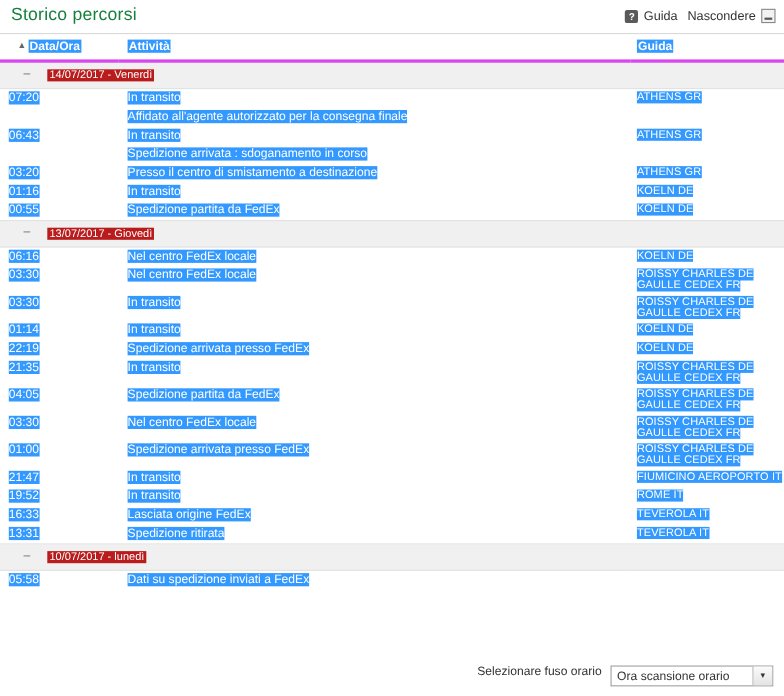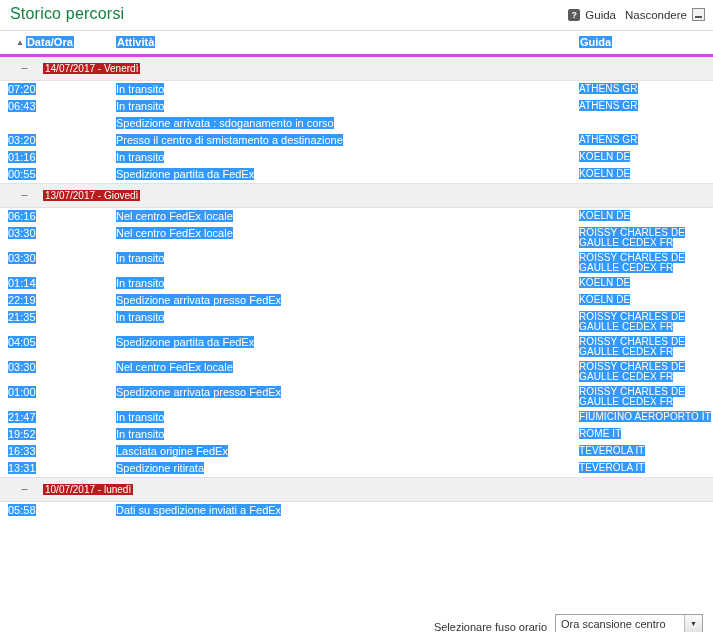--- a/index.html
+++ b/index.html
@@ -167,21 +167,21 @@
   }
 
   
   .footer {
     position: absolute;
     left: 0;
     right: 0;
     bottom: 0;
     height: 28px;
     display: flex;
-    align-items: flex-end;
+    align-items: flex-start;
     justify-content: flex-end;
     padding-right: 10px;
     box-sizing: border-box;
     background: #ffffff;
   }
   .footer-label {
     font-size: 11px;
     color: #333333;
     margin-right: 8px;
   }
@@ -257,20 +257,25 @@
     <tbody id="tbody">
         <tr class="group-row">
           <td colspan="3"><span class="collapse-btn">–</span><span class="group-label">14/07/2017 - Venerdì</span></td>
         </tr>
         <tr>
           <td class="time"><span class="sel">07:20</span></td>
           <td class="act"><span class="sel">In transito</span></td>
           <td class="loc"><span class="sel">ATHENS GR</span></td>
         </tr>
         <tr>
+          <td class="time"></td>
+          <td class="act"><span class="sel">Affidato all'agente autorizzato per la consegna finale</span></td>
+          <td class="loc"></td>
+        </tr>
+        <tr>
           <td class="time"><span class="sel">06:43</span></td>
           <td class="act"><span class="sel">In transito</span></td>
           <td class="loc"><span class="sel">ATHENS GR</span></td>
         </tr>
         <tr>
           <td class="time"></td>
           <td class="act"><span class="sel">Spedizione arrivata : sdoganamento in corso</span></td>
           <td class="loc"></td>
         </tr>
         <tr>
@@ -363,18 +368,18 @@
           <td class="time"><span class="sel">05:58</span></td>
           <td class="act"><span class="sel">Dati su spedizione inviati a FedEx</span></td>
           <td class="loc"></td>
         </tr>
       </tbody>
   </table>
 
   <div class="footer">
     <span class="footer-label">Selezionare fuso orario</span>
     <div class="tz-select">
-      <span>Ora scansione centro</span>
+      <span>Ora scansione orario</span>
       <span class="arrow-box">▼</span>
     </div>
   </div>
   <div class="bottom-rule"></div>
 </div>
 
 </body></html>

